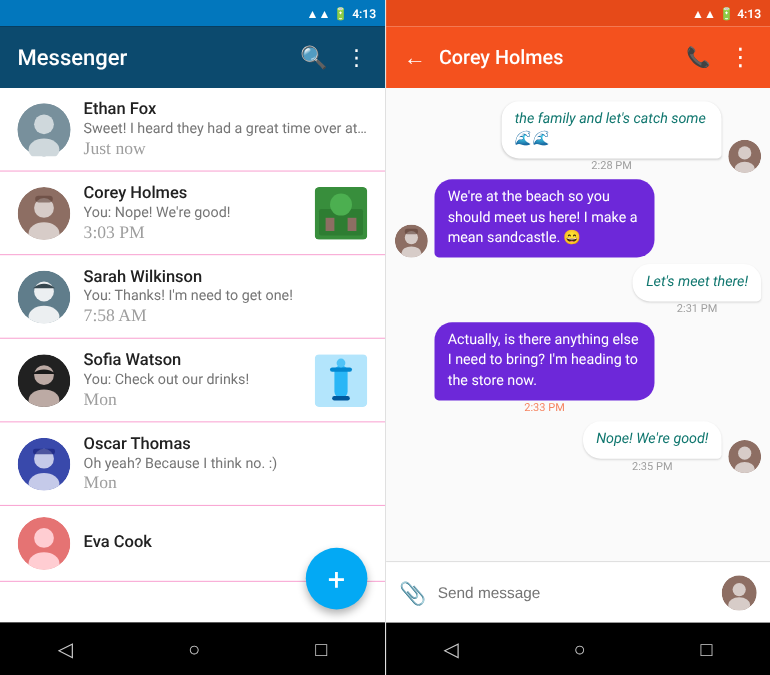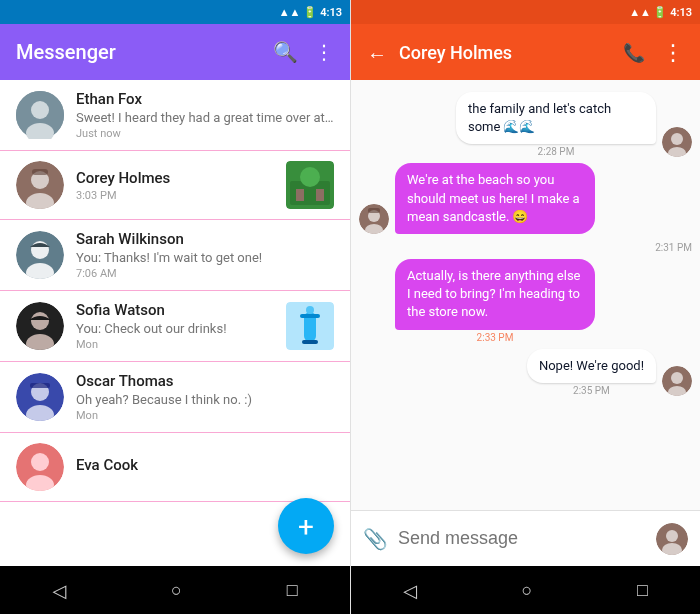--- a/index.html
+++ b/index.html
@@ -24,21 +24,21 @@
       font-weight: 600;
     }
 
     .status-bar .status-icons {
       display: flex;
       align-items: center;
       gap: 3px;
     }
 
     .app-bar {
-      background: #8b5cf6;
+      background: #0c4a6e;
       height: 56px;
       display: flex;
       align-items: center;
       padding: 0 16px;
       justify-content: space-between;
     }
 
     .app-bar-title {
       color: #fff;
       font-size: 20px;
@@ -100,23 +100,24 @@
 
     .conv-preview {
       font-size: 13px;
       color: #757575;
       white-space: nowrap;
       overflow: hidden;
       text-overflow: ellipsis;
     }
 
     .conv-time {
-      font-size: 11px;
+      font-size: 16px;
       color: #9E9E9E;
       margin-top: 2px;
+      font-family: Liberation Serif, serif;
     }
 
     .conv-thumbnail {
       width: 48px;
       height: 48px;
       border-radius: 4px;
       margin-left: 8px;
       flex-shrink: 0;
       overflow: hidden;
     }
@@ -230,27 +231,28 @@
     .message-bubble {
       max-width: 200px;
       padding: 8px 12px;
       border-radius: 16px;
       font-size: 13px;
       line-height: 1.4;
     }
 
     .message-bubble.sent {
       background: #fff;
-      color: #0f172a;
+      color: #0f766e;
       border-radius: 16px 16px 4px 16px;
       box-shadow: 0 1px 2px rgba(0,0,0,0.15);
+      font-style: italic;
     }
 
     .message-bubble.received {
-      background: #d946ef;
+      background: #6d28d9;
       color: #fff;
       border-radius: 16px 16px 16px 4px;
     }
 
     .message-time {
       font-size: 10px;
       color: #9E9E9E;
       margin-top: 2px;
       text-align: center;
     }
@@ -267,21 +269,21 @@
 
     .attach-icon {
       color: #9E9E9E;
       font-size: 20px;
     }
 
     .message-input {
       flex: 1;
       border: none;
       outline: none;
-      font-size: 18px;
+      font-size: 14px;
       color: #4c1d95;
       background: transparent;
     }
 
     .panel-wrapper {
       position: relative;
       width: 350px;
       height: 614px;
       display: flex;
       flex-direction: column;
@@ -333,20 +335,21 @@
       <div style="width:48px;height:48px;border-radius:50%;margin-right:12px;flex-shrink:0;overflow:hidden;">
         <svg width="48" height="48" viewBox="0 0 48 48" xmlns="http://www.w3.org/2000/svg">
           <circle cx="24" cy="24" r="24" fill="#8D6E63"></circle>
           <circle cx="24" cy="19" r="9" fill="#D7CCC8"></circle>
           <ellipse cx="24" cy="42" rx="14" ry="10" fill="#D7CCC8"></ellipse>
           <rect x="16" y="8" width="16" height="6" rx="3" fill="#5D4037" opacity="0.6"></rect>
         </svg>
       </div>
       <div class="conv-content">
         <div class="conv-name">Corey Holmes</div>
+        <div class="conv-preview">You: Nope! We're good!</div>
         <div class="conv-time">3:03 PM</div>
       </div>
       <div class="conv-thumbnail">
         <svg width="48" height="48" viewBox="0 0 48 48">
           <rect width="48" height="48" rx="4" fill="#388E3C"></rect>
           <rect x="4" y="20" width="40" height="24" rx="2" fill="#2E7D32"></rect>
           <circle cx="24" cy="16" r="10" fill="#4CAF50"></circle>
           <rect x="10" y="28" width="8" height="12" fill="#8D6E63"></rect>
           <rect x="30" y="28" width="8" height="12" fill="#8D6E63"></rect>
         </svg>
@@ -357,22 +360,22 @@
       <div style="width:48px;height:48px;border-radius:50%;margin-right:12px;flex-shrink:0;overflow:hidden;">
         <svg width="48" height="48" viewBox="0 0 48 48" xmlns="http://www.w3.org/2000/svg">
           <circle cx="24" cy="24" r="24" fill="#607D8B"></circle>
           <circle cx="24" cy="19" r="9" fill="#ECEFF1"></circle>
           <ellipse cx="24" cy="42" rx="14" ry="10" fill="#ECEFF1"></ellipse>
           <path d="M14 16 Q24 8 34 16" fill="#37474F"></path>
         </svg>
       </div>
       <div class="conv-content">
         <div class="conv-name">Sarah Wilkinson</div>
-        <div class="conv-preview">You: Thanks! I'm wait to get one!</div>
-        <div class="conv-time">7:06 AM</div>
+        <div class="conv-preview">You: Thanks! I'm need to get one!</div>
+        <div class="conv-time">7:58 AM</div>
       </div>
     </div>
 
     <div class="conversation-item">
       <div style="width:48px;height:48px;border-radius:50%;margin-right:12px;flex-shrink:0;overflow:hidden;">
         <svg width="48" height="48" viewBox="0 0 48 48" xmlns="http://www.w3.org/2000/svg">
           <circle cx="24" cy="24" r="24" fill="#212121"></circle>
           <circle cx="24" cy="19" r="9" fill="#BCAAA4"></circle>
           <ellipse cx="24" cy="42" rx="14" ry="10" fill="#BCAAA4"></ellipse>
           <path d="M13 18 Q24 10 35 18" fill="#1A1A1A"></path>
@@ -482,20 +485,21 @@
           <rect x="9" y="4" width="12" height="5" rx="2" fill="#5D4037" opacity="0.6"></rect>
         </svg>
       </div>
       <div>
         <div class="message-bubble received">We're at the beach so you should meet us here! I make a mean sandcastle. 😄</div>
       </div>
     </div>
 
     <div class="message-row sent">
       <div>
+        <div class="message-bubble sent">Let's meet there!</div>
         <div class="message-time">2:31 PM</div>
       </div>
     </div>
 
 
     <div class="message-row received">
       <div style="width:30px;height:30px;flex-shrink:0;"></div>
       <div>
         <div class="message-bubble received">Actually, is there anything else I need to bring? I'm heading to the store now.</div>
         <div class="message-time" style="color:rgba(244,81,30,0.7);">2:33 PM</div>

